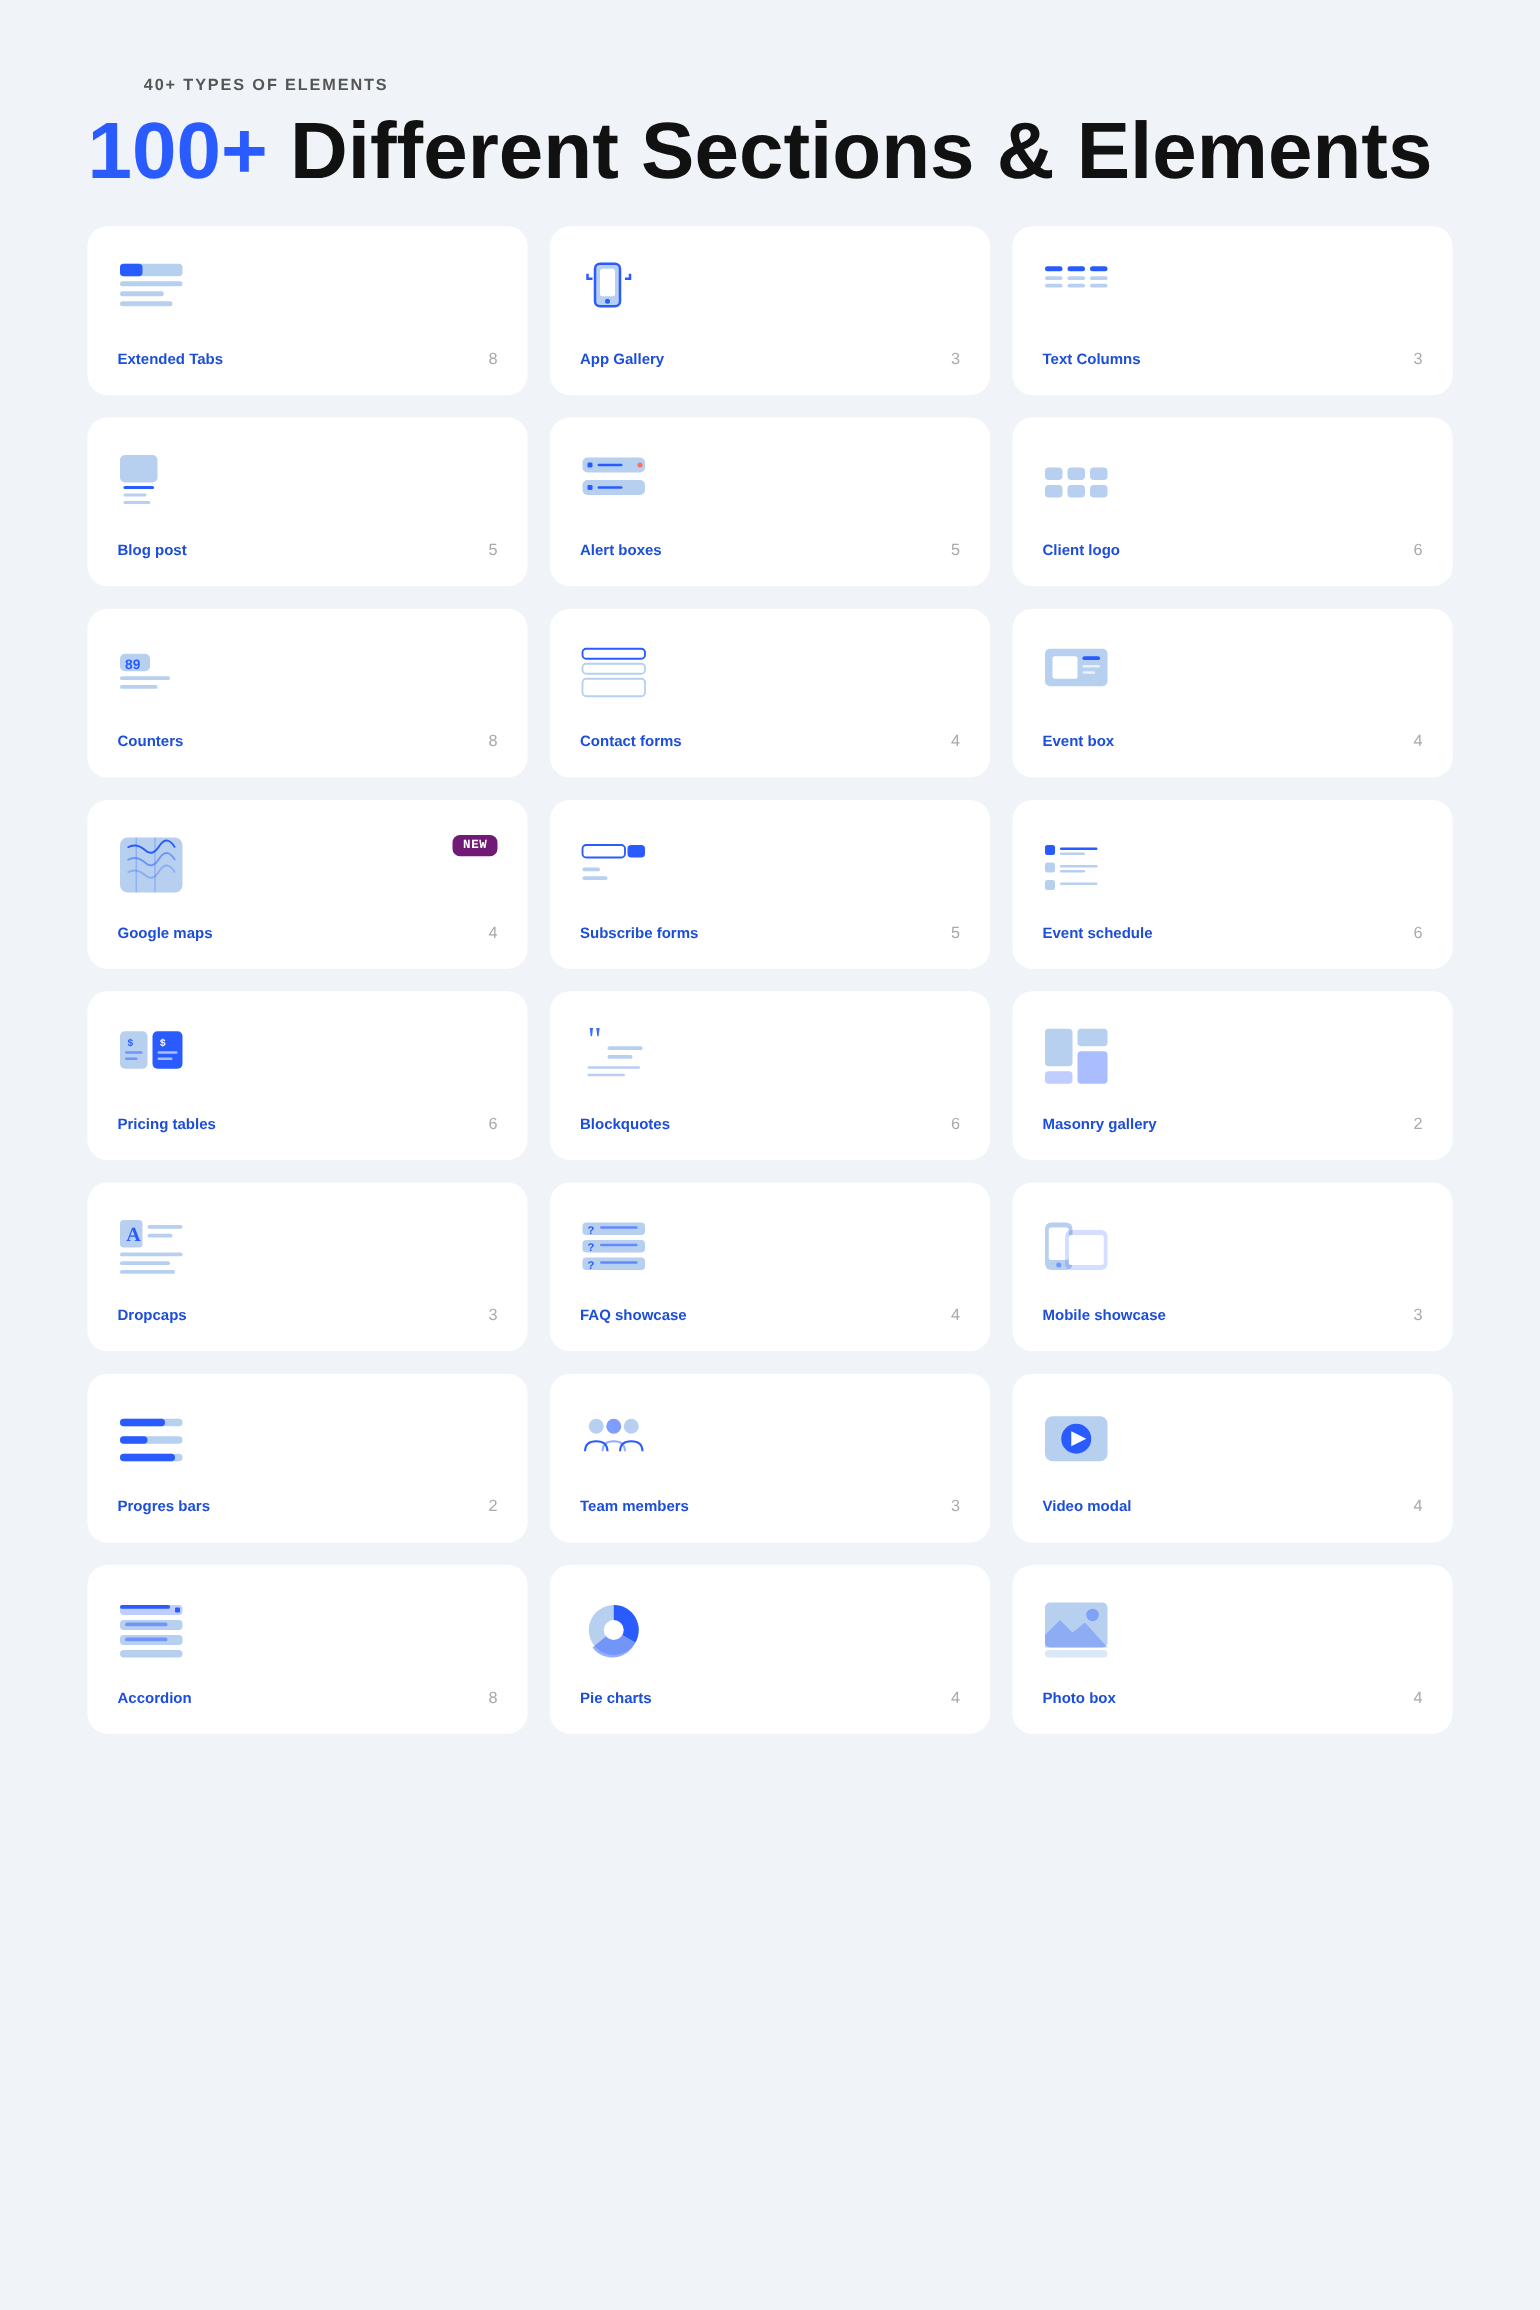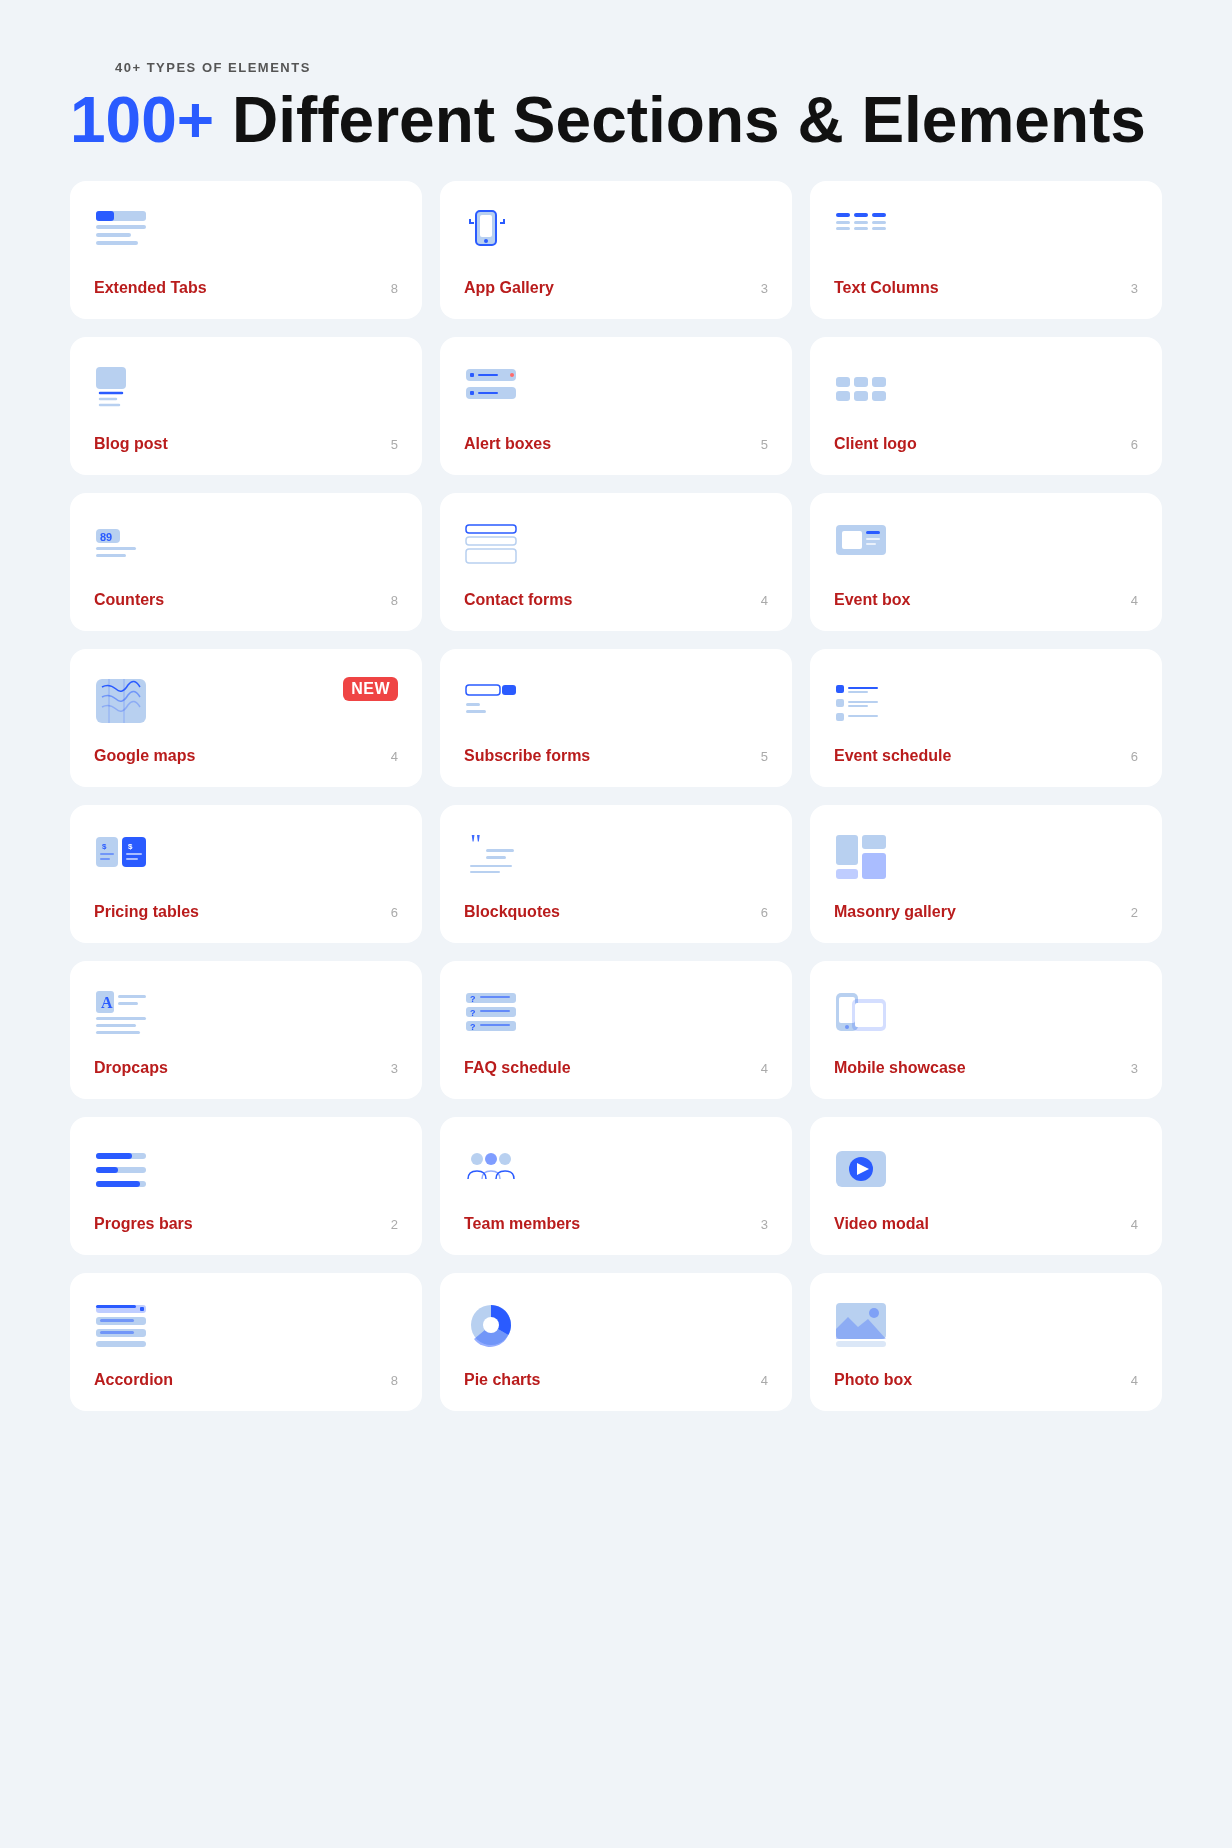--- a/index.html
+++ b/index.html
@@ -54,40 +54,41 @@
     .card-icon svg {
       width: 100%;
       height: 100%;
     }
     .card-footer {
       display: flex;
       align-items: center;
       justify-content: space-between;
     }
     .card-label {
-      font-size: 16px;
+      font-size: 12px;
       font-weight: 600;
-      color: #b91c1c;
+      color: #1d4ed8;
     }
     .card-count {
       font-size: 13px;
       color: #aaa;
       font-weight: 500;
     }
     .new-badge {
       position: absolute;
       top: 28px;
       right: 24px;
-      background: #ef4444;
+      background: #701a75;
       color: #fff;
-      font-size: 16px;
+      font-size: 10px;
       font-weight: 700;
       letter-spacing: 0.5px;
       padding: 3px 8px;
       border-radius: 6px;
+      font-family: Liberation Mono, monospace;
     }
   </style>
 </head>
 <body>
 
 <p class="subtitle">40+ Types of Elements</p>
 <h1 class="main-title">
   <span class="highlight">100+</span><span> Different Sections &amp; Elements</span>
 </h1>
 
@@ -352,21 +353,21 @@
       <rect x="16" y="11" width="20" height="2" rx="1" fill="#b8d0f0" opacity="0.8"></rect>
       <rect x="2" y="18" width="50" height="10" rx="3" fill="#b8d0f0"></rect>
       <text x="6" y="27" font-size="9" fill="#2a5bff" font-family="sans-serif" font-weight="bold">?</text>
       <rect x="16" y="21" width="30" height="2" rx="1" fill="#2a5bff" opacity="0.6"></rect>
       <rect x="2" y="32" width="50" height="10" rx="3" fill="#b8d0f0"></rect>
       <text x="6" y="41" font-size="9" fill="#2a5bff" font-family="sans-serif" font-weight="bold">?</text>
       <rect x="16" y="35" width="30" height="2" rx="1" fill="#2a5bff" opacity="0.6"></rect>
     </svg>
       </div>
       <div class="card-footer">
-        <span class="card-label">FAQ schedule</span>
+        <span class="card-label">FAQ showcase</span>
         <span class="card-count">4</span>
       </div>
     </div>
     <div class="card">
       <div class="card-icon">
         <svg viewBox="0 0 54 48" fill="none" xmlns="http://www.w3.org/2000/svg">
       <rect x="2" y="4" width="22" height="38" rx="5" fill="#b8d0f0"></rect>
       <rect x="5" y="8" width="16" height="26" rx="2" fill="white"></rect>
       <circle cx="13" cy="38" r="2" fill="#2a5bff" opacity="0.5"></circle>
       <rect x="18" y="10" width="34" height="32" rx="5" fill="#2a5bff" opacity="0.2"></rect>

